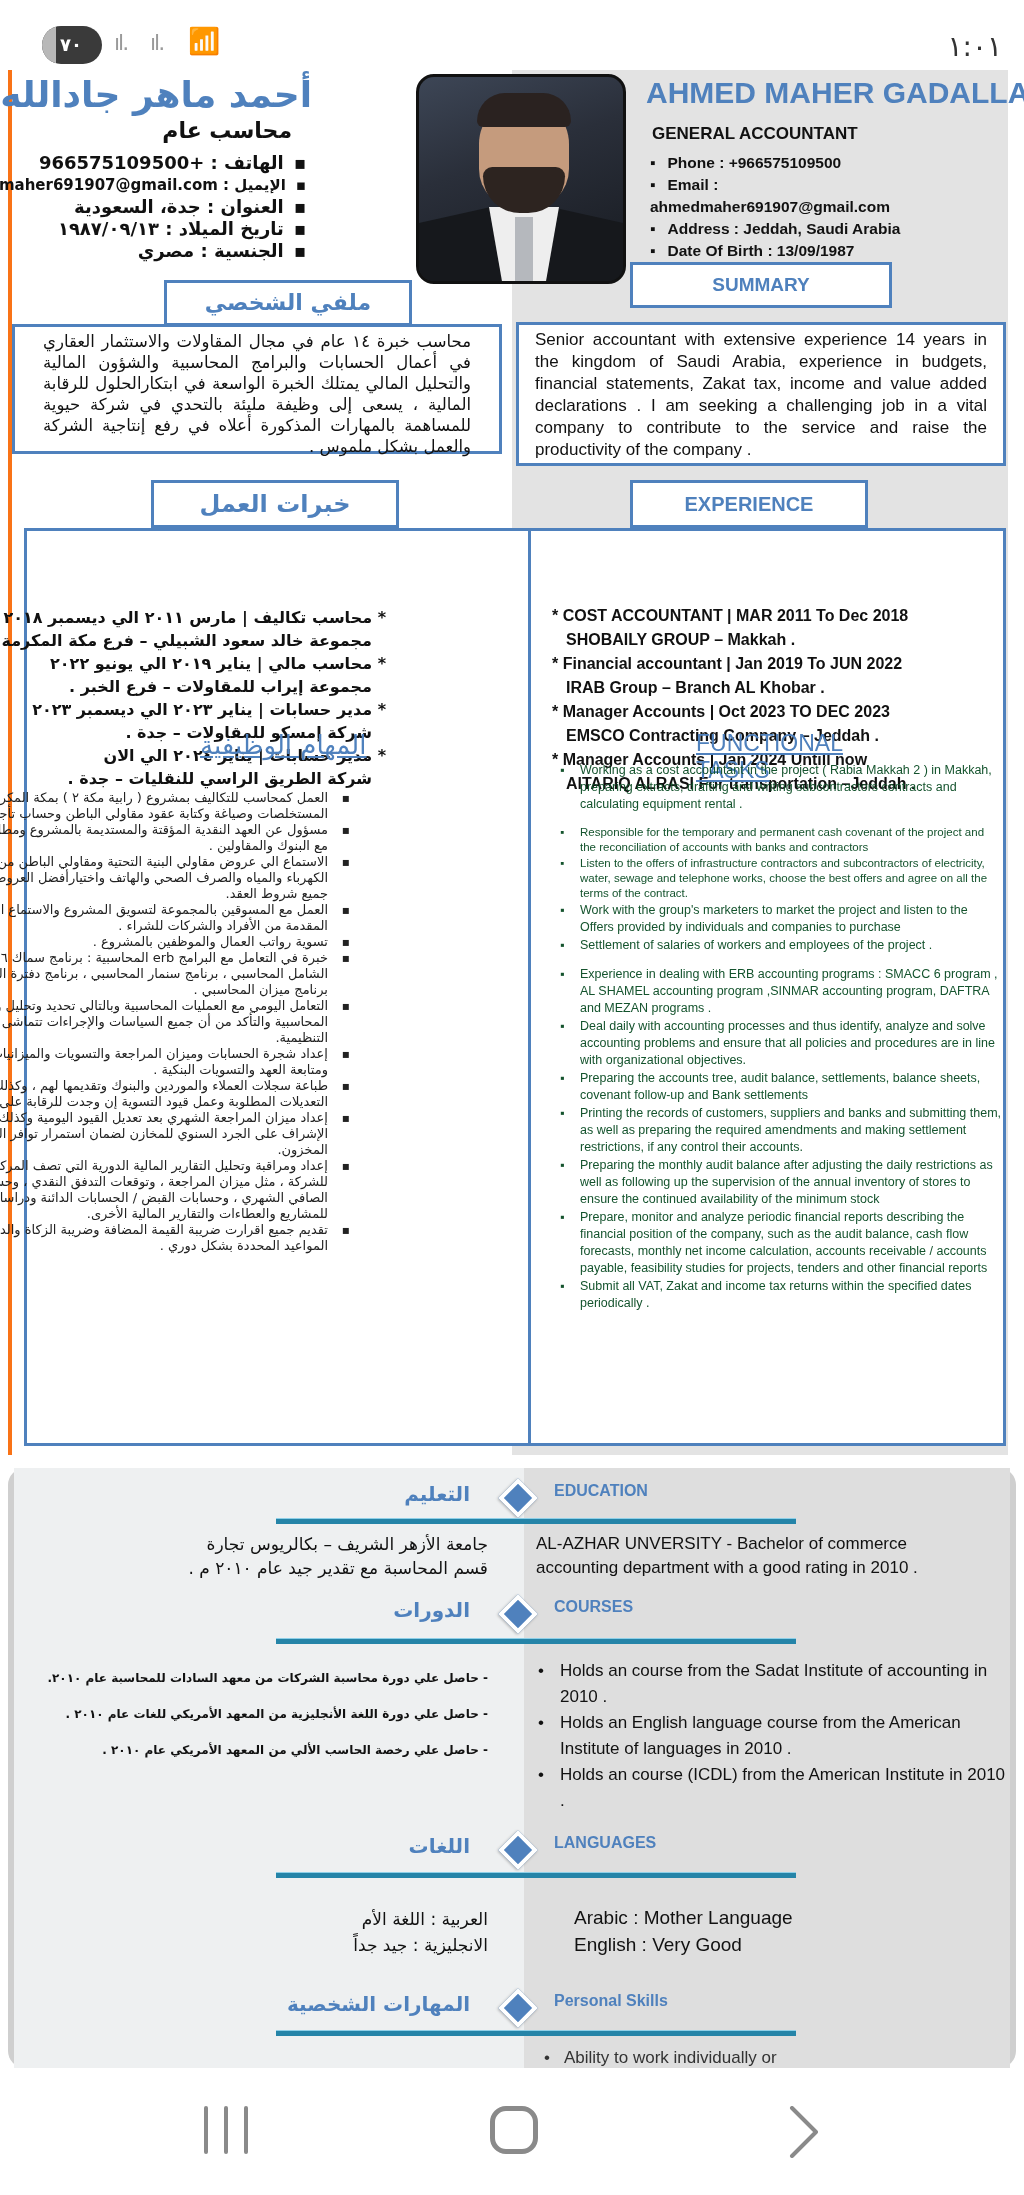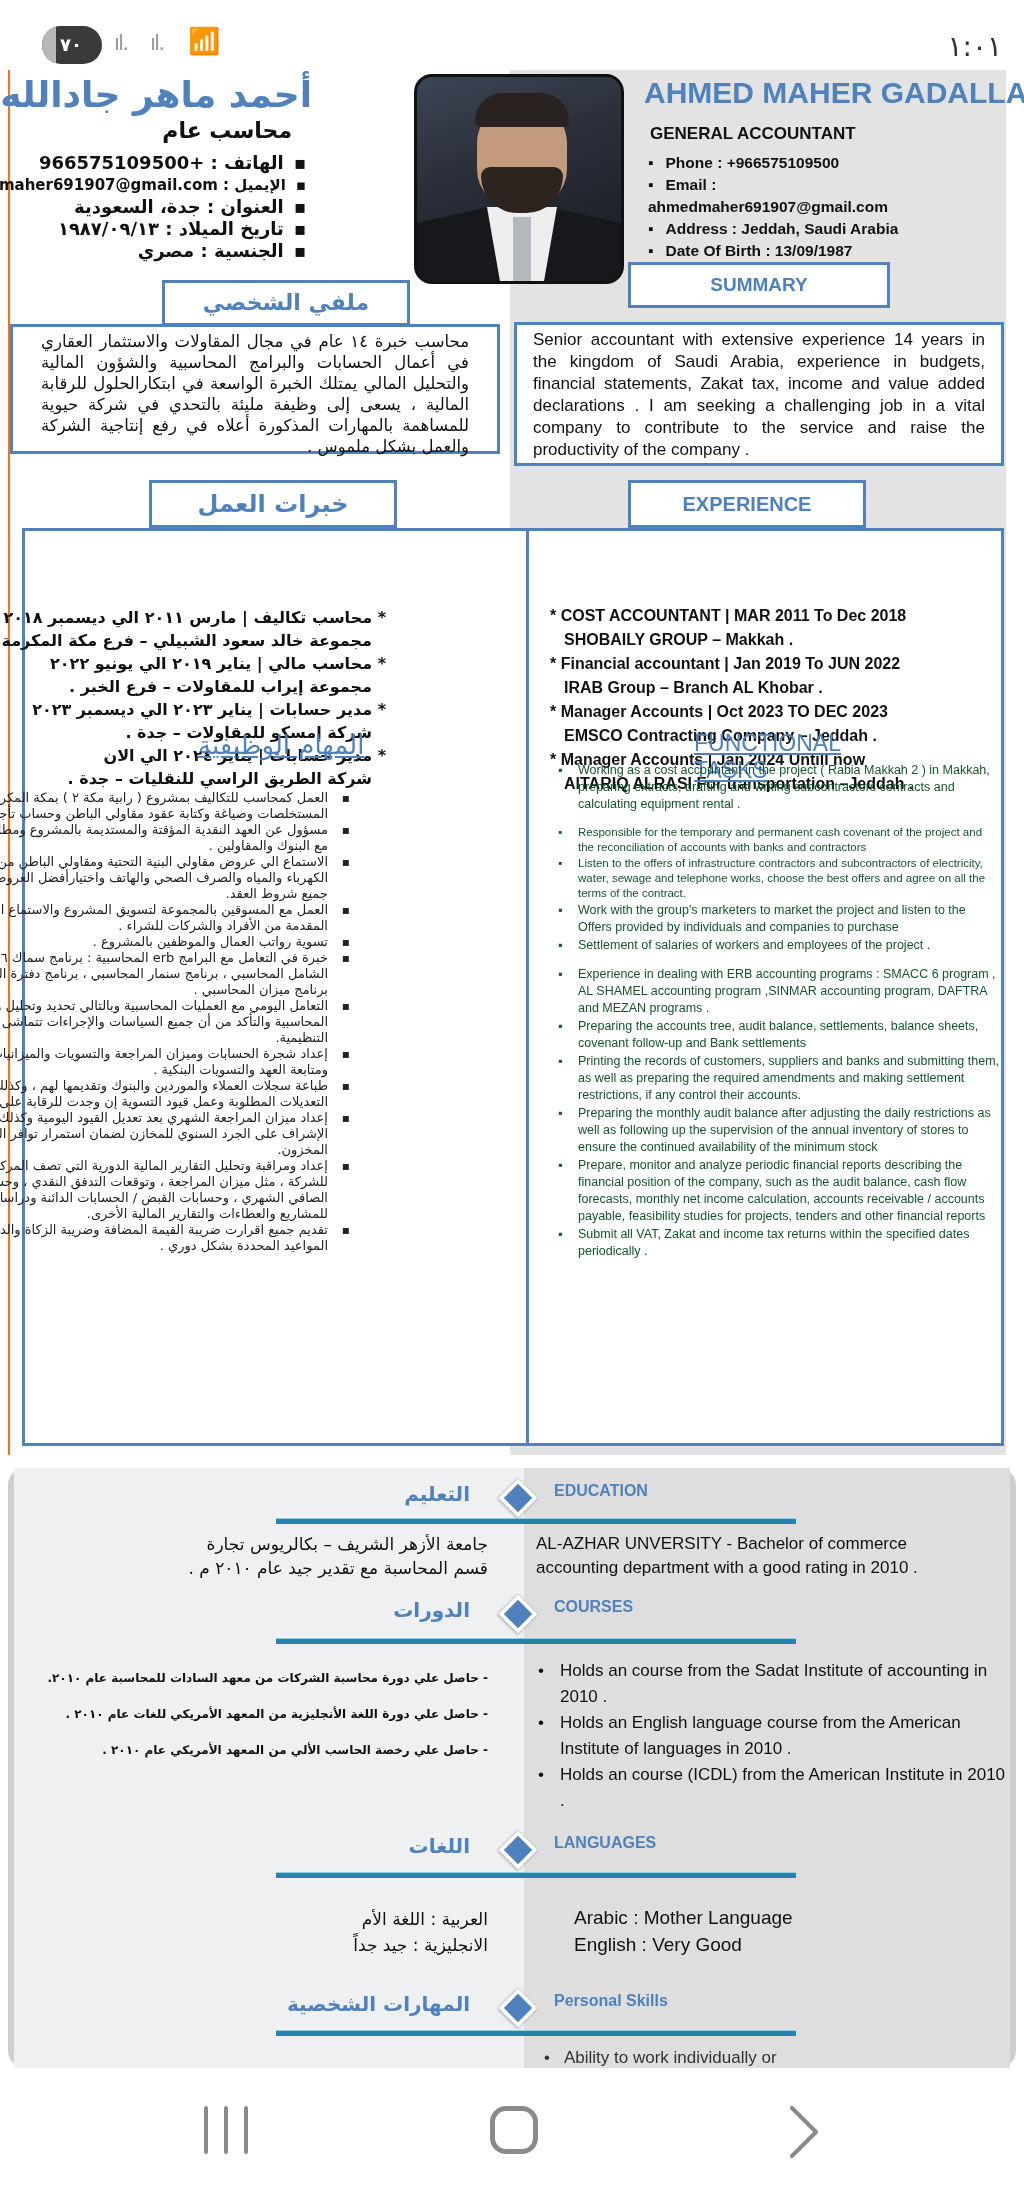--- a/index.html
+++ b/index.html
@@ -9,21 +9,21 @@
   
   .status-bar { position: absolute; left: 0; top: 0; width: 1024px; height: 70px; background: #fff; }
   .battery { position: absolute; left: 42px; top: 26px; width: 60px; height: 38px; border-radius: 19px; background: #3a3a3a; overflow: hidden; }
   .battery .empty { position: absolute; left: 0; top: 0; width: 14px; height: 38px; background: #b8b8b8; }
   .battery span { position: absolute; left: 18px; top: 8px; color: #fff; font-size: 18px; font-weight: bold; font-family: "DejaVu Sans", sans-serif; }
   .signal { position: absolute; top: 30px; font-size: 22px; color: #9a9a9a; letter-spacing: -2px; font-family: "DejaVu Sans", sans-serif; }
   .wifi { position: absolute; left: 188px; top: 26px; font-size: 26px; color: #777; font-family: "DejaVu Sans", sans-serif; }
   .clock { position: absolute; right: 22px; top: 30px; font-size: 28px; color: #333; font-family: "DejaVu Sans", sans-serif; }
 
   
-  .page1 { position: absolute; left: 8px; top: 70px; width: 900px; height: 1385px; background: #e6e6e6; border-left: 2px solid #f97316; border-right: 6px solid #cfcfcf; }
+  .page1 { position: absolute; left: 8px; top: 70px; width: 900px; height: 1385px; background: #e6e6e6; border-left: 4px solid #f97316; border-right: 6px solid #cfcfcf; }
   .page1 .left-bg { position: absolute; left: 0; top: 0; width: 500px; height: 100%; background: #ffffff; }
   .page1 .right-bg { position: absolute; left: 500px; top: 0; width: 496px; height: 100%; background: #e3e3e3; }
 
   .ar-name { position: absolute; right: 590px; top: 4px; font-size: 36px; font-weight: bold; color: #4f81bd; direction: rtl; font-family: "DejaVu Sans", sans-serif; white-space: nowrap; }
   .ar-title { position: absolute; right: 610px; top: 48px; font-size: 22px; font-weight: bold; direction: rtl; font-family: "DejaVu Sans", sans-serif; }
   .ar-contact { position: absolute; right: 596px; top: 82px; direction: rtl; list-style: none; font-family: "DejaVu Sans", sans-serif; font-weight: bold; font-size: 18px; line-height: 22px; }
   .ar-contact li::before { content: "▪"; margin-left: 10px; }
   .ar-contact li { white-space: nowrap; }
 
   .photo { position: absolute; left: 404px; top: 4px; width: 210px; height: 210px; border: 3px solid #111; border-radius: 18px; overflow: hidden; background: linear-gradient(160deg,#3d4656 0%,#2a2f3a 40%,#171a20 100%); }
@@ -202,20 +202,21 @@
     <li>تقديم جميع اقرارت ضريبة القيمة المضافة وضريبة الزكاة والدخل في المواعيد المحددة بشكل دوري .</li>
   </ul>
 
   <ul class="tasks-en">
     <li>Working as a cost accountant in the project ( Rabia Makkah 2 ) in Makkah, preparing extracts, drafting and writing subcontractors contracts and calculating equipment rental .</li>
     <li class="small gap">Responsible for the temporary and permanent cash covenant of the project and the reconciliation of accounts with banks and contractors</li>
     <li class="small">Listen to the offers of infrastructure contractors and subcontractors of electricity, water, sewage and telephone works, choose the best offers and agree on all the terms of the contract.</li>
     <li>Work with the group's marketers to market the project and listen to the Offers provided by individuals and companies to purchase</li>
     <li>Settlement of salaries of workers and employees of the project .</li>
     <li class="gap">Experience in dealing with ERB accounting programs : SMACC 6 program , AL SHAMEL accounting program ,SINMAR accounting program, DAFTRA and MEZAN programs .</li>
+    <li>Deal daily with accounting processes and thus identify, analyze and solve accounting problems and ensure that all policies and procedures are in line with organizational objectives.</li>
     <li>Preparing the accounts tree, audit balance, settlements, balance sheets, covenant follow-up and Bank settlements</li>
     <li>Printing the records of customers, suppliers and banks and submitting them, as well as preparing the required amendments and making settlement restrictions, if any control their accounts.</li>
     <li>Preparing the monthly audit balance after adjusting the daily restrictions as well as following up the supervision of the annual inventory of stores to ensure the continued availability of the minimum stock</li>
     <li>Prepare, monitor and analyze periodic financial reports describing the financial position of the company, such as the audit balance, cash flow forecasts, monthly net income calculation, accounts receivable / accounts payable, feasibility studies for projects, tenders and other financial reports</li>
     <li>Submit all VAT, Zakat and income tax returns within the specified dates periodically .</li>
   </ul>
 </div>
 
 <div class="page2">
   <div class="left-bg"></div>

